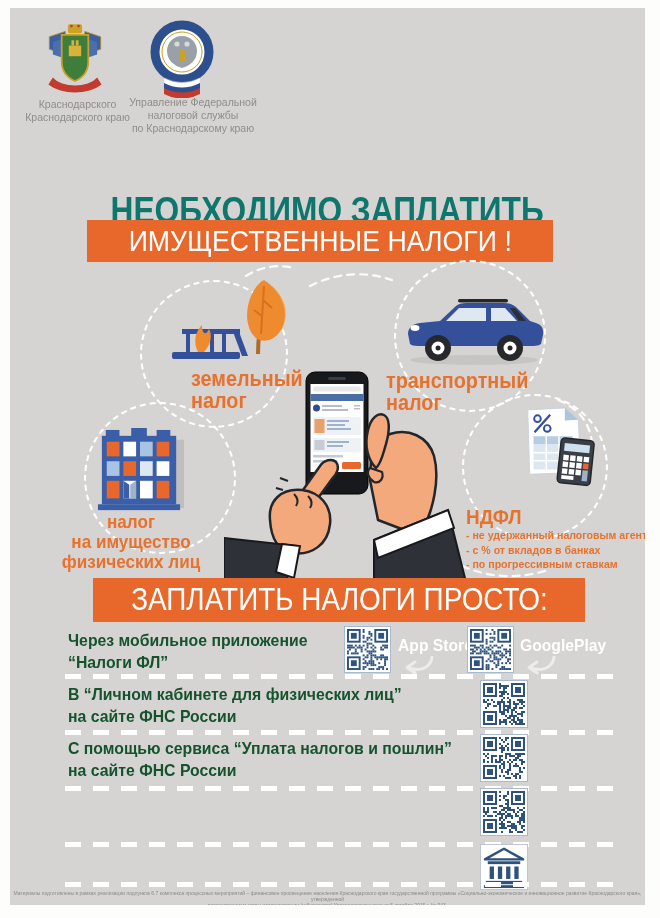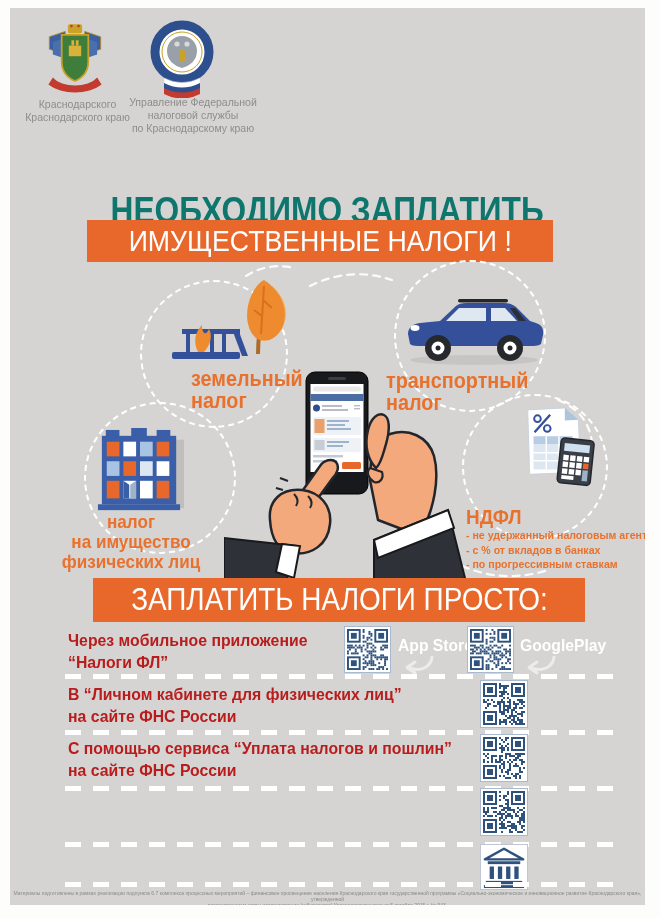--- a/index.html
+++ b/index.html
@@ -30,21 +30,21 @@
   .prop-label .ln { transform:scaleX(.9); transform-origin:center; }
   .ndfl-box { left:456px; top:470px; width:178px;margin-top:28px; }
   .ndfl-title { color:#e9712e; font-weight:bold; font-size:21px; line-height:22px; transform:scaleX(.9); transform-origin:left; }
   .ndfl-bullet { color:#e9712e; font-weight:bold; font-size:11.5px; line-height:14.5px; transform:scaleX(.92); transform-origin:left; white-space:nowrap; }
 
   
   .b2 { left:75px; top:570px; width:492px; height:44px; line-height:44px; font-size:31px; z-index:6;margin-left:8px; }
   .b2 span { display:inline-block; transform:scaleX(.9); transform-origin:center; }
 
   
-  .row-text { left:58px; color:#b91c1c; font-weight:bold; font-size:17px; line-height:21.5px; width:400px; }
+  .row-text { left:58px; color:#14532d; font-weight:bold; font-size:17px; line-height:21.5px; width:400px; }
   .row-text .ln { transform:scaleX(.93); transform-origin:left; white-space:nowrap; }
   .qr { background:#fff; border:1px solid #a9b9cf; padding:2px; }
   .qrsvg { display:block; width:100%; height:100%; }
   .store-label { color:#ffffff; font-weight:bold; font-size:16.5px; white-space:nowrap; transform:scaleX(.95); transform-origin:left; }
   .sep { left:55px; width:557px; height:5px;
          background:repeating-linear-gradient(90deg,#ffffff 0 16px, rgba(255,255,255,0) 16px 28px); }
   .bank-card { background:#fff; border:1px solid #bfc6cf; }
 
   
   .footer { top:882px; width:635px; text-align:center; color:#8a8a88; font-size:5px; line-height:6px; }

